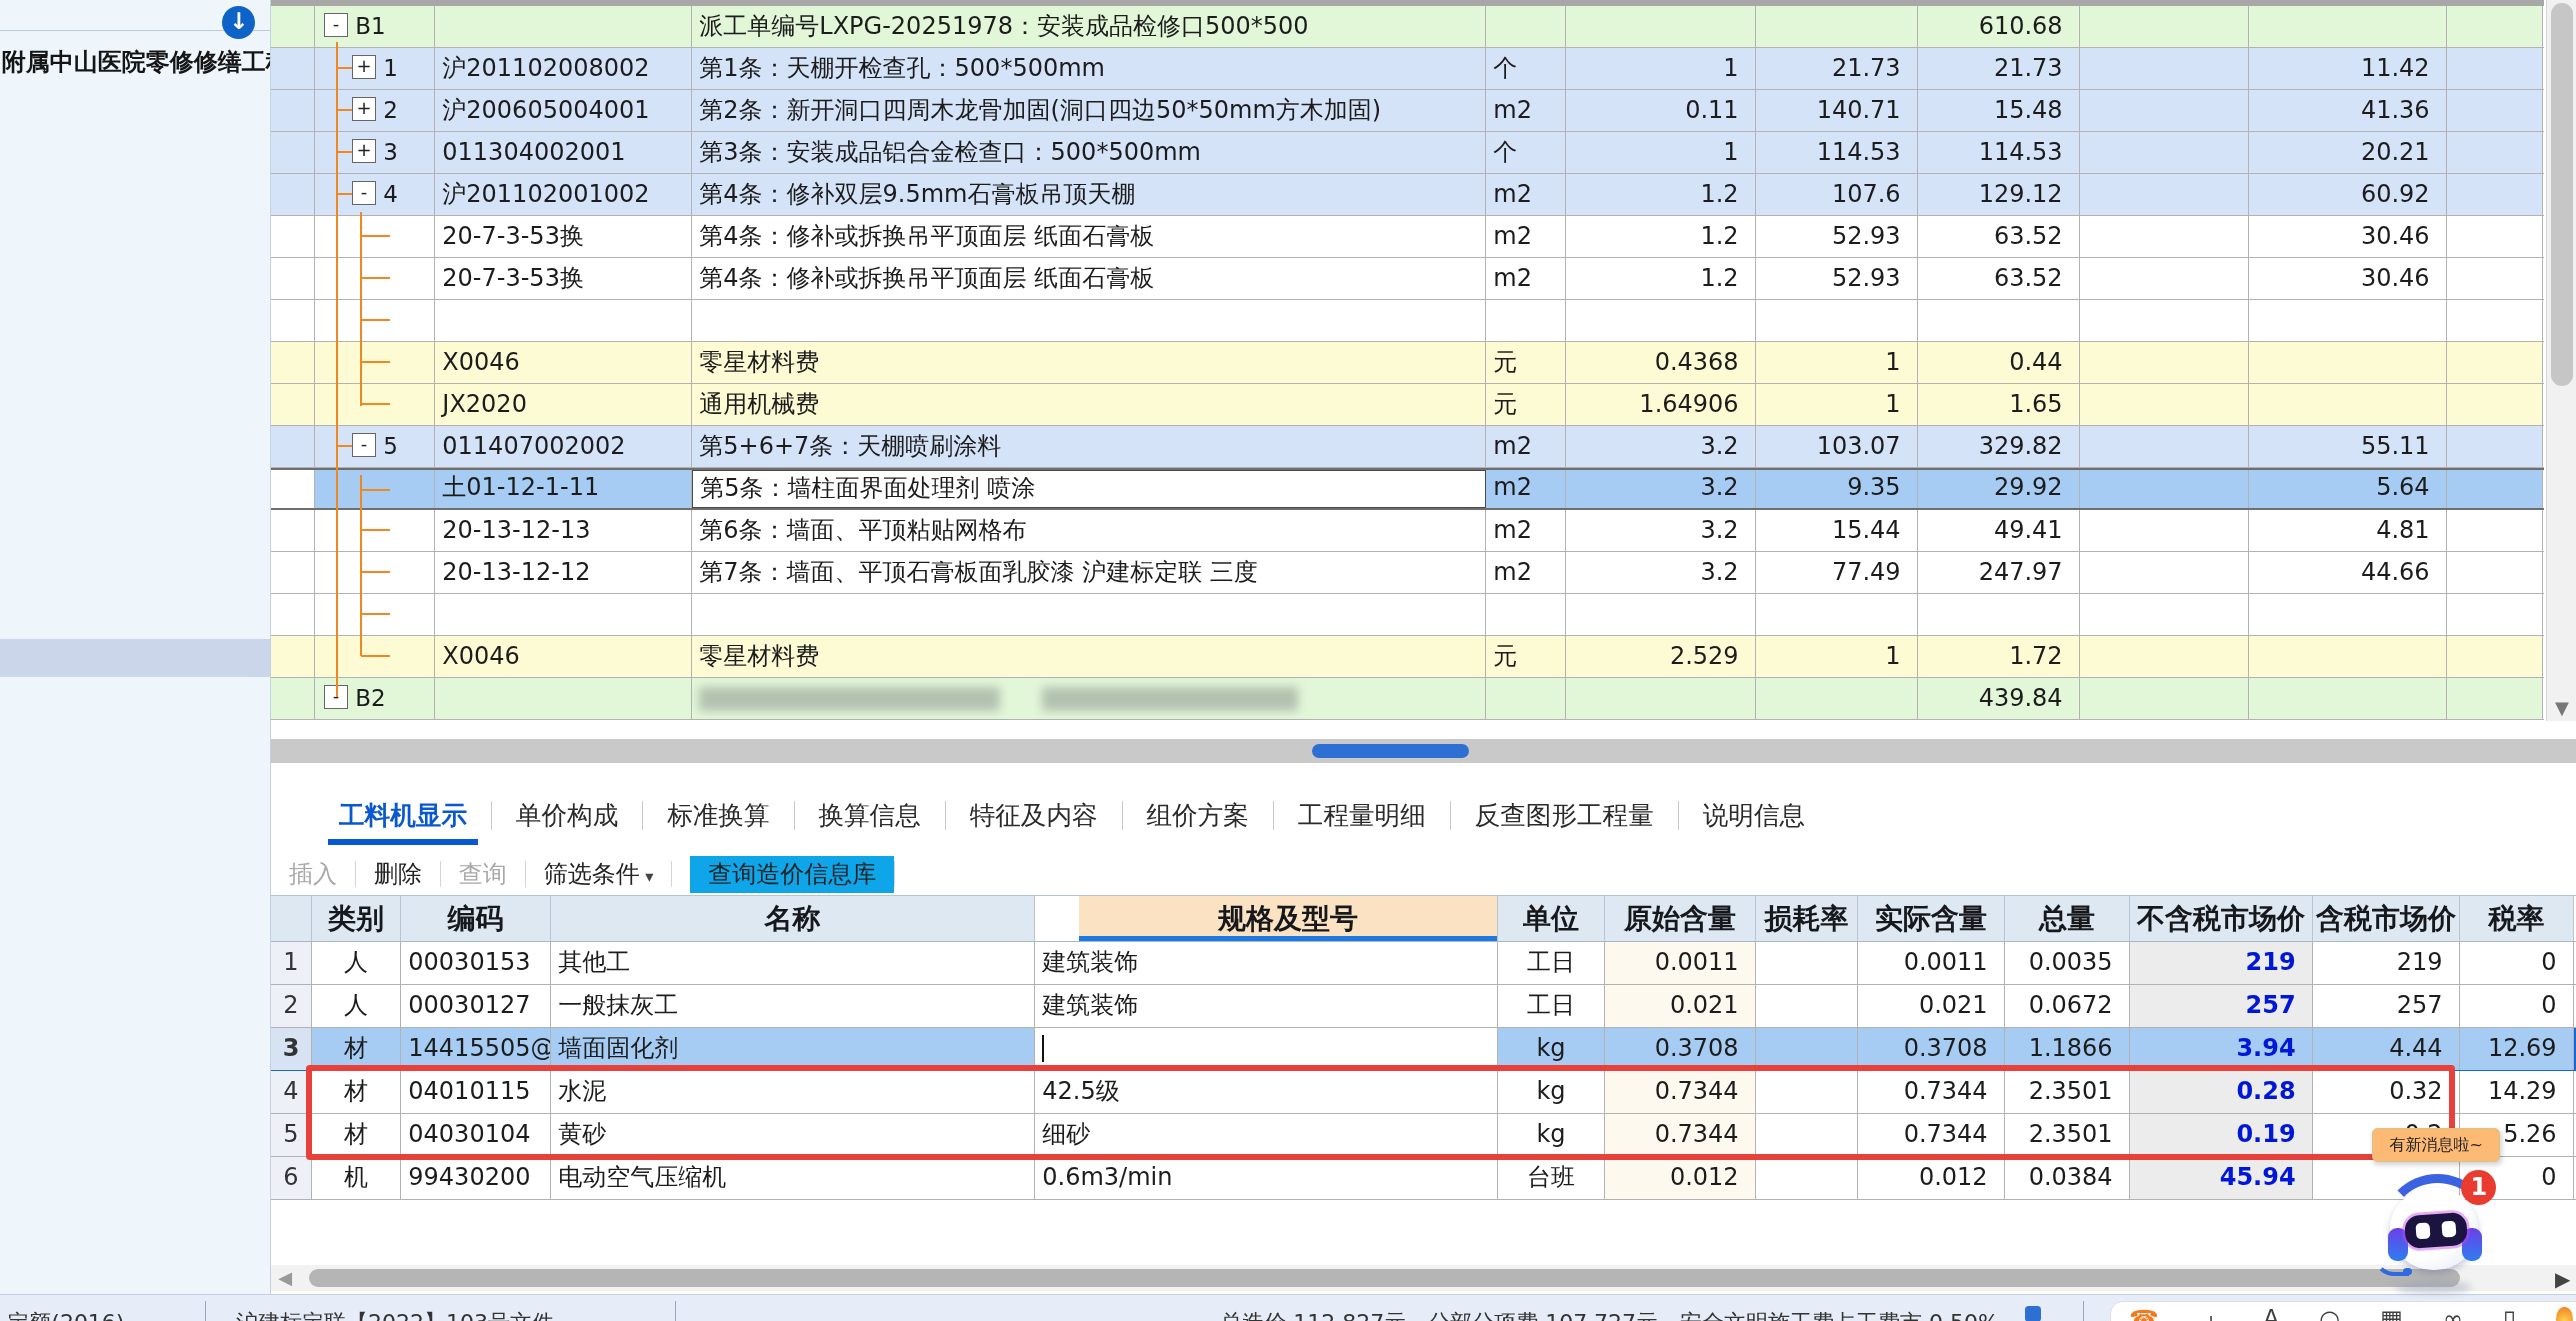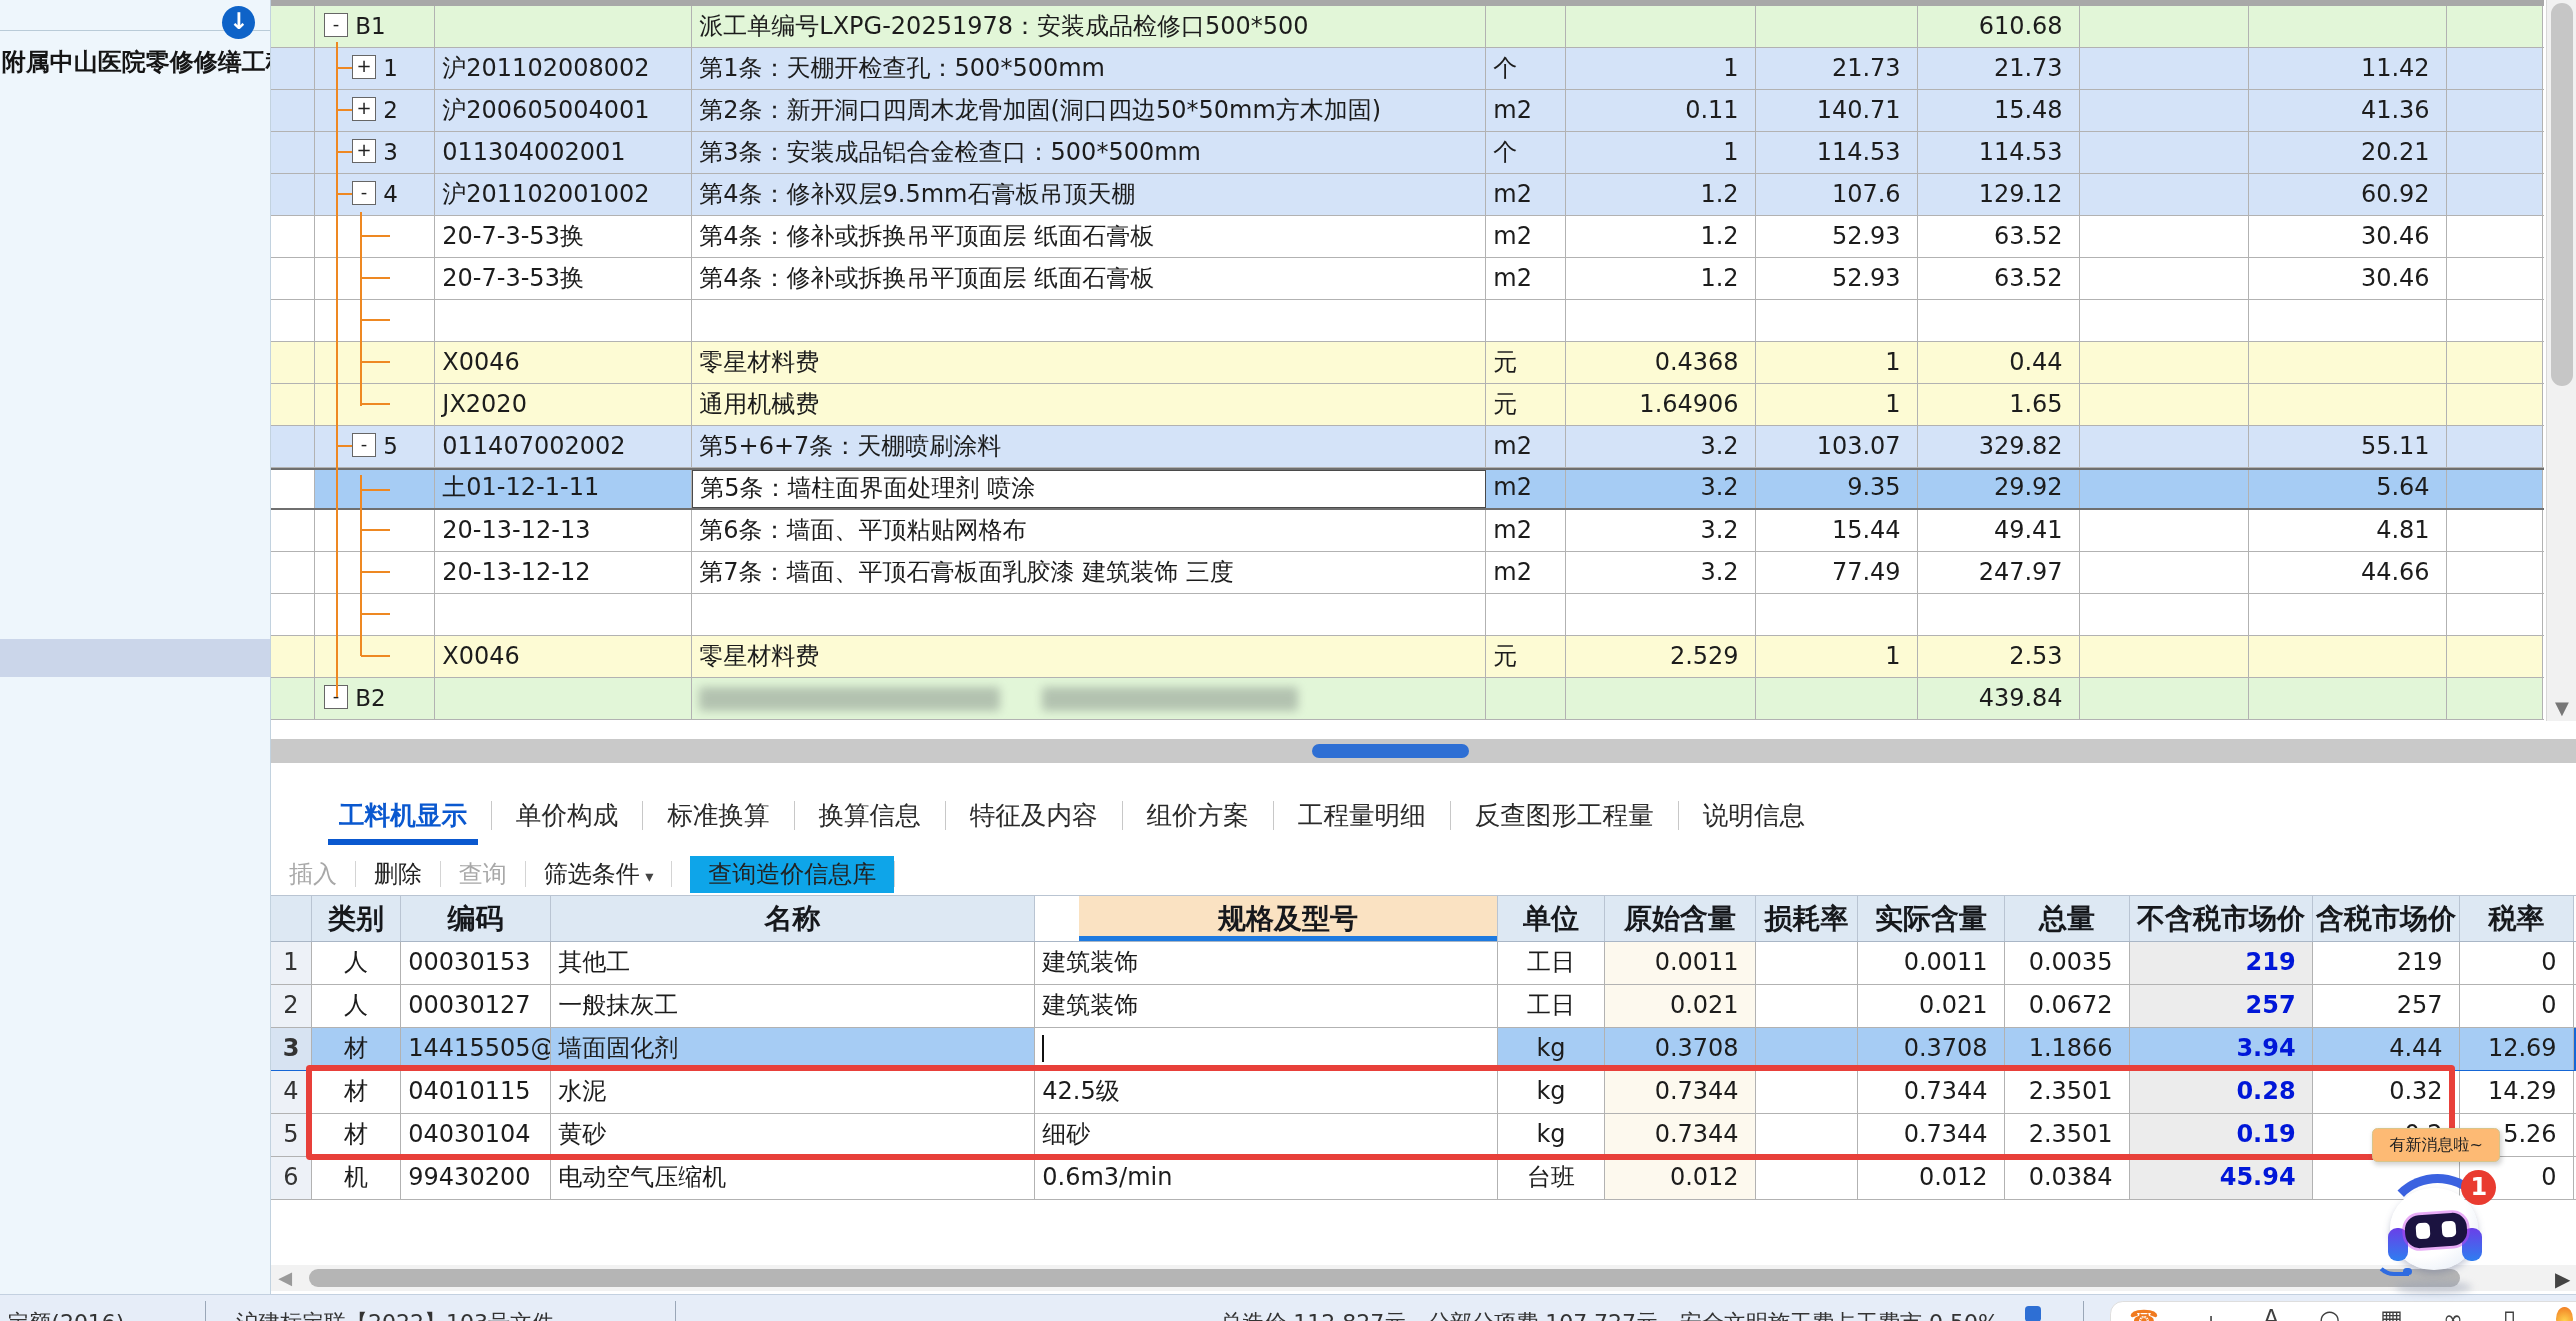--- a/index.html
+++ b/index.html
@@ -334,21 +334,21 @@
           <div class="c"></div>
           <div class="c num">4.81</div>
           <div class="c"></div>
         </div>
         <div class="trow sub">
           <div class="c rownum"></div>
           <div class="c">
             <div class="hconn forsub"></div>
           </div>
           <div class="c txt">20-13-12-12</div>
-          <div class="c txt">第7条：墙面、平顶石膏板面乳胶漆 建筑装饰 三度</div>
+          <div class="c txt">第7条：墙面、平顶石膏板面乳胶漆 沪建标定联 三度</div>
           <div class="c txt">m2</div>
           <div class="c num">3.2</div>
           <div class="c num">77.49</div>
           <div class="c num">247.97</div>
           <div class="c"></div>
           <div class="c num">44.66</div>
           <div class="c"></div>
         </div>
         <div class="trow sub">
           <div class="c rownum"></div>
@@ -368,21 +368,21 @@
         <div class="trow fee">
           <div class="c rownum"></div>
           <div class="c">
             <div class="hconn forsub"></div>
           </div>
           <div class="c txt">X0046</div>
           <div class="c txt">零星材料费</div>
           <div class="c txt">元</div>
           <div class="c num">2.529</div>
           <div class="c num">1</div>
-          <div class="c num">2.53</div>
+          <div class="c num">1.72</div>
           <div class="c"></div>
           <div class="c num"></div>
           <div class="c"></div>
         </div>
         <div class="trow group">
           <div class="c rownum"></div>
           <div class="c" style="padding-left: 9px;"><span class="toggle-box">-</span><span class="tree-label">B2</span></div>
           <div class="c txt"></div>
           <div class="c txt"><span class="blurblock" style="width: 301px;"></span><span class="blurblock" style="width: 256px;"></span></div>
           <div class="c txt"></div>

